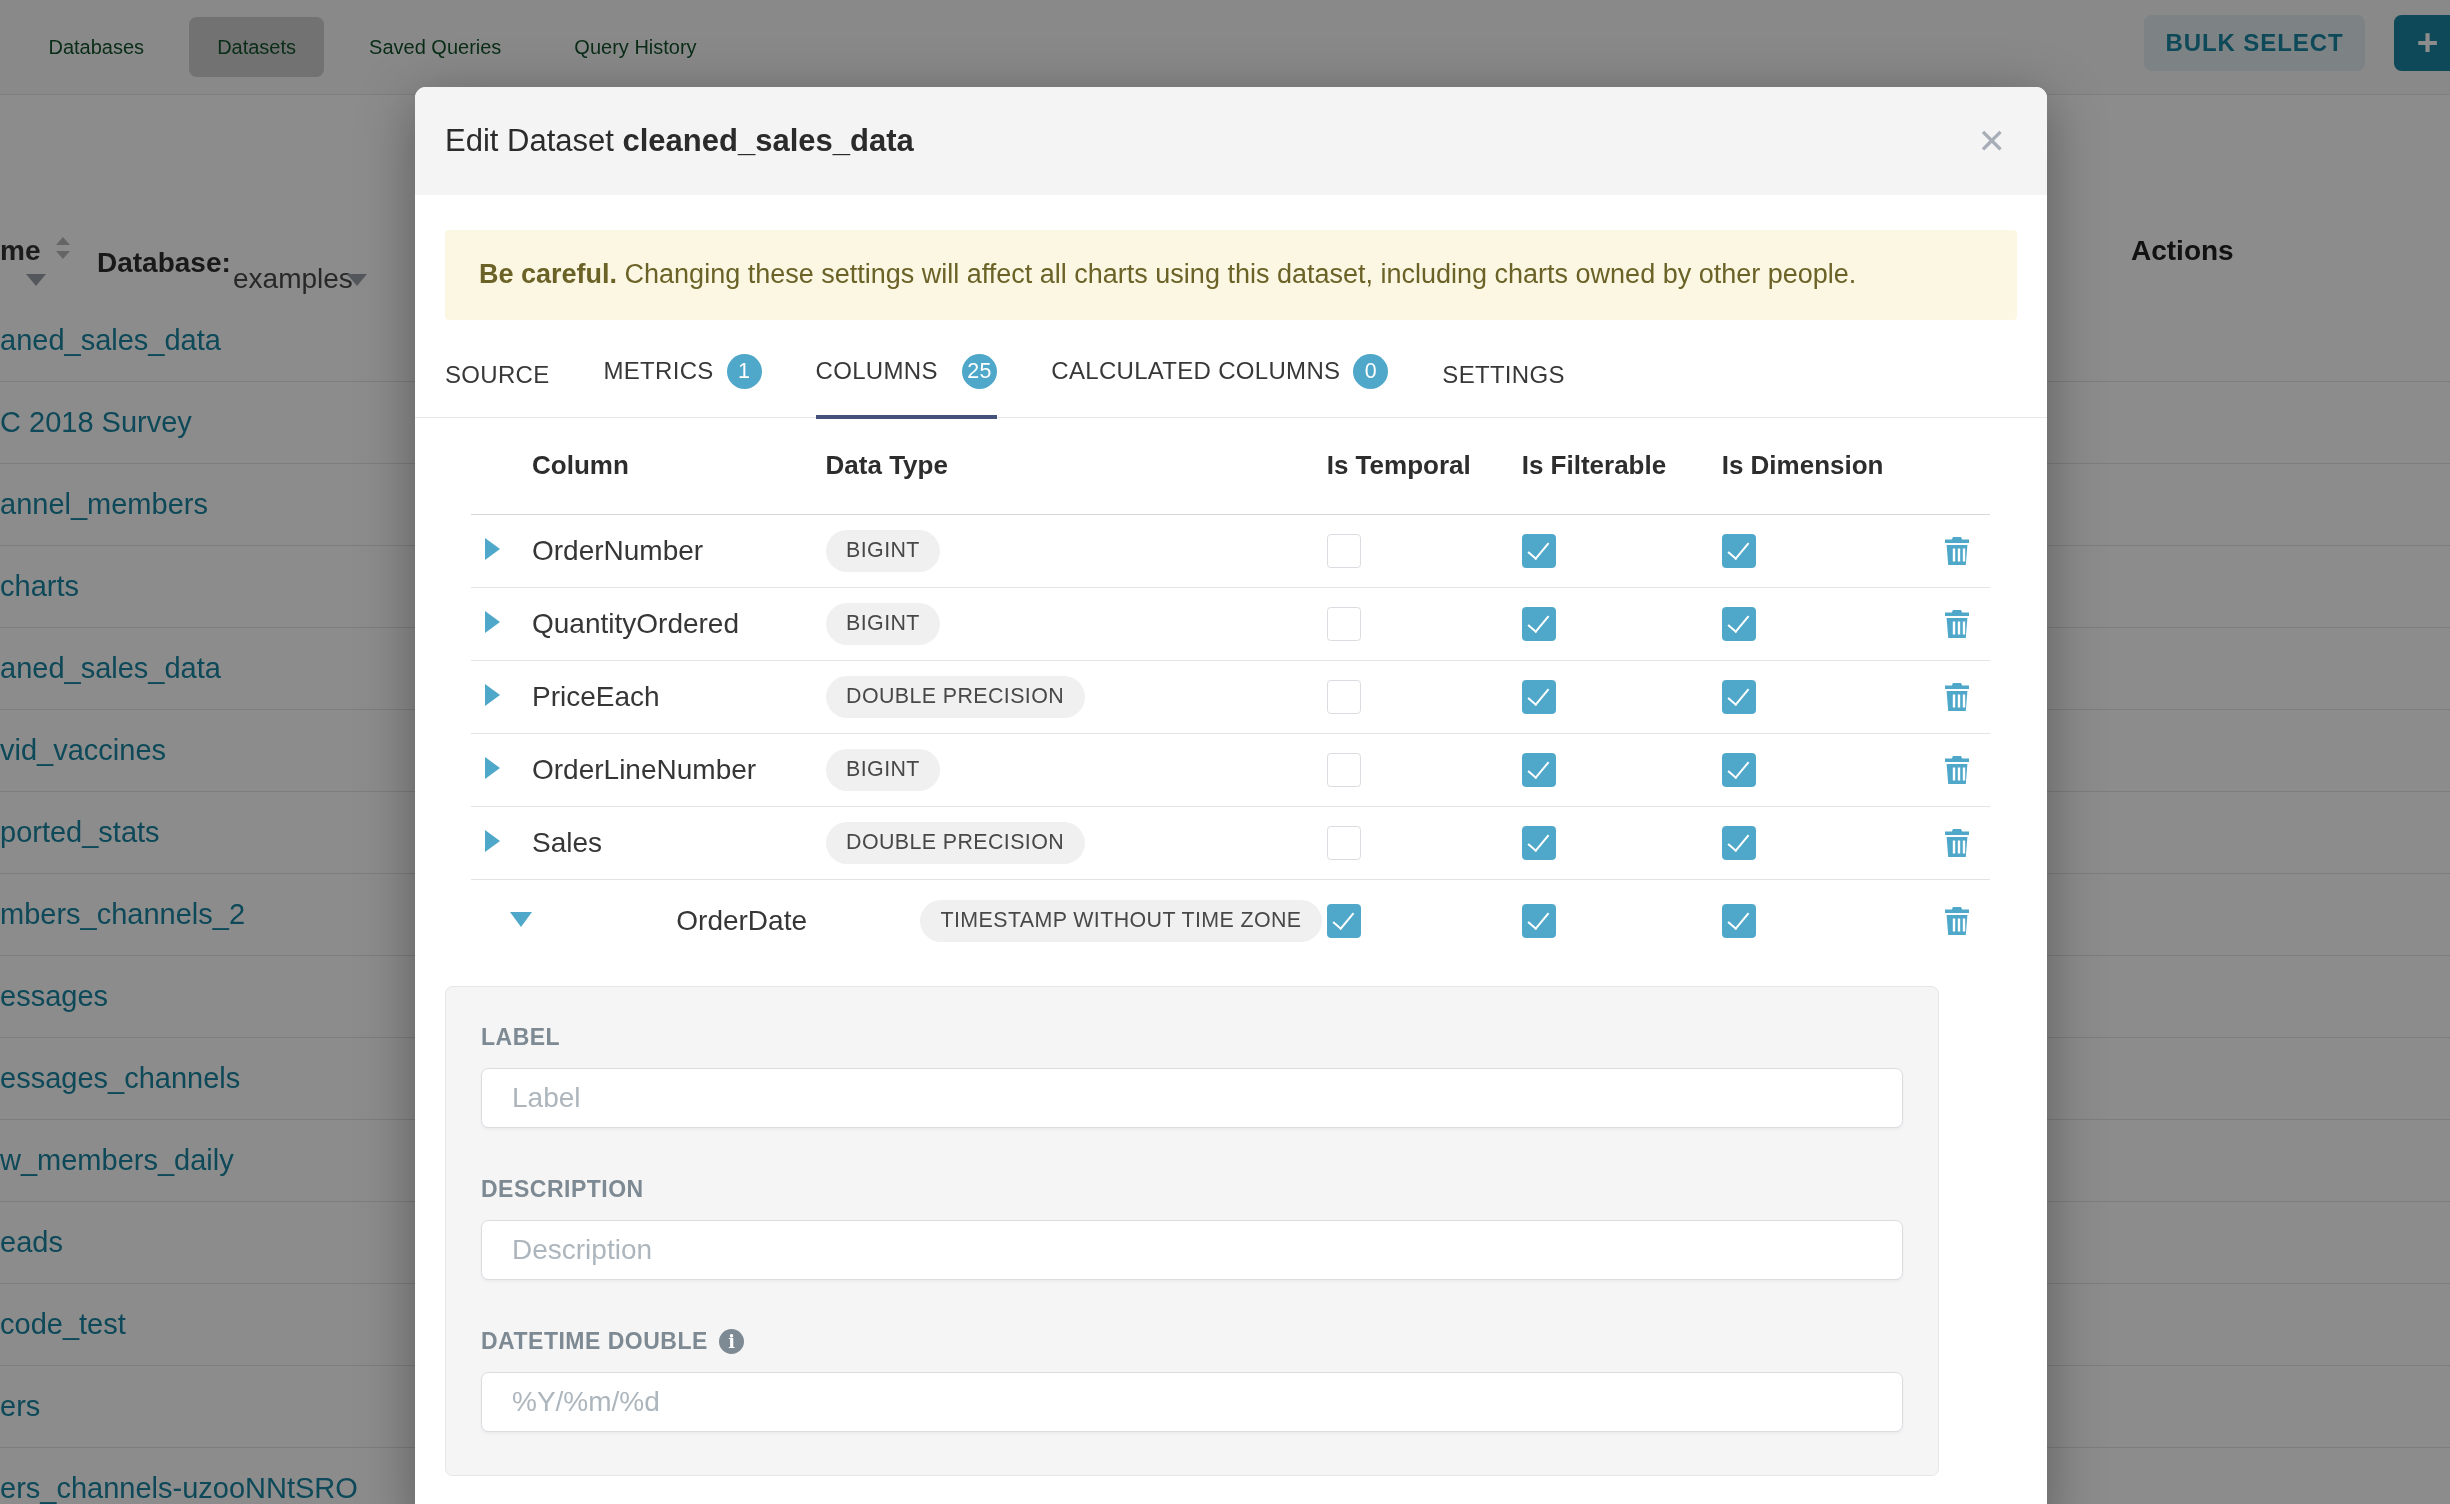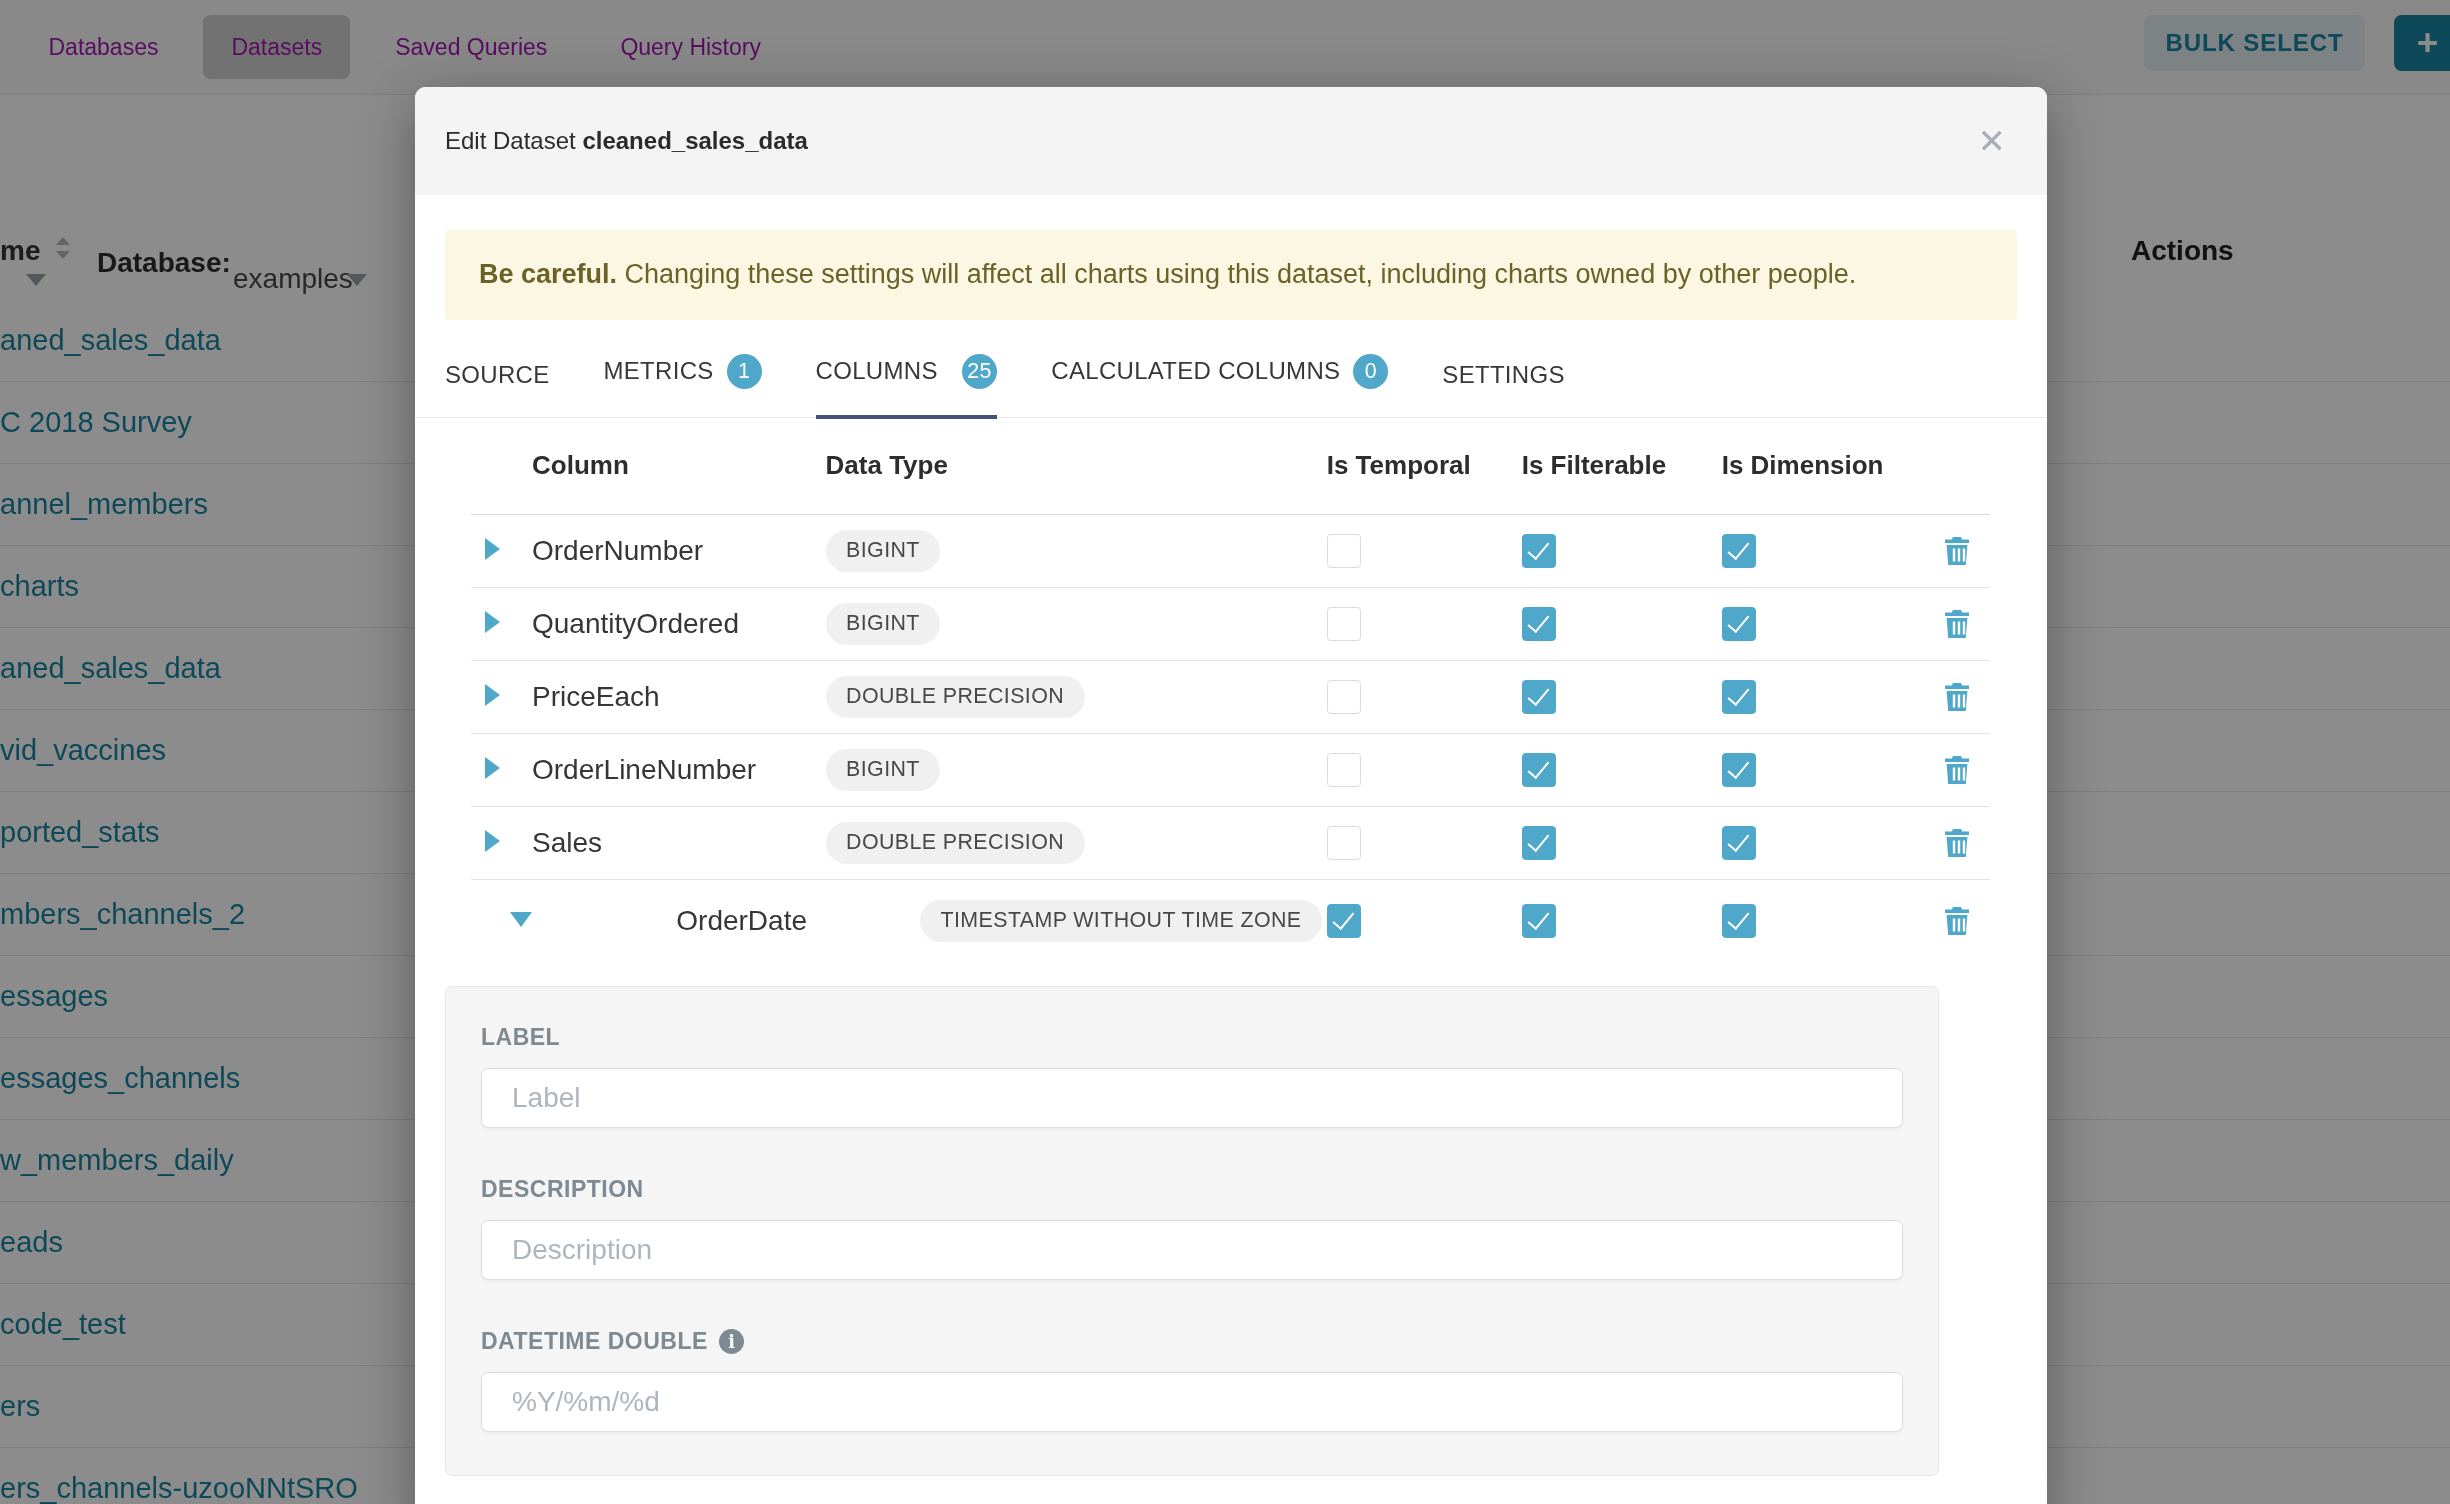--- a/index.html
+++ b/index.html
@@ -3,21 +3,21 @@
 <meta charset="utf-8">
 <style>
   * { margin:0; padding:0; box-sizing:border-box; }
   html,body { width:2450px; height:1505px; overflow:hidden; }
   body { font-family:"Liberation Sans","DejaVu Sans",sans-serif; background:#fff; position:relative; }
 
   
   .page { position:absolute; inset:0; background:#fff; }
   .nav-bar { position:absolute; left:0; top:0; width:100%; height:95px; background:#fafafa; border-bottom:1.9px solid #e8e8e8; display:flex; align-items:center; }
   .nav-left { display:flex; align-items:center; padding-left:20.5px; }
-  .nav-item { font-size:23px; color:#a21caf; padding:18.6px 28px; border-radius:7.5px; white-space:nowrap; }
+  .nav-item { font-size:20px; color:#14532d; padding:18.6px 28px; border-radius:7.5px; white-space:nowrap; }
   .nav-item.active { background:#cfd0d2; }
   .nav-item + .nav-item { margin-left:17px; }
   .btn-bulk { position:absolute; left:2144px; top:15px; width:221px; height:56px; border-radius:7.5px; background:#e3eff2; color:var(--link); font-size:24px; font-weight:600; letter-spacing:0.9px; display:flex; align-items:center; justify-content:center; }
   .btn-add { position:absolute; left:2394px; top:15px; width:67px; height:56px; border-radius:7.5px 0 0 7.5px; background:var(--primary); color:#fff; font-size:37px; font-weight:700; display:flex; align-items:center; justify-content:center; }
 
   .sub-header { position:absolute; left:0; top:121px; width:100%; height:75px; }
   .dd-caret { width:0; height:0; border-left:10.3px solid transparent; border-right:10.3px solid transparent; border-top:12px solid #9aa0a8; display:inline-block; }
   .caret-a { position:absolute; left:26px; top:153px; }
   .db-label { position:absolute; left:97px; top:126px; font-size:28px; font-weight:700; color:#2f2f2f; }
   .db-value { position:absolute; left:233px; top:142px; font-size:28px; color:#4a4a4a; }
@@ -33,21 +33,21 @@
   .dataset-list { position:absolute; left:0; top:300px; width:100%; }
   .bg-row { height:82px; border-bottom:0.9px solid #e4e4e4; display:flex; align-items:center; }
   .bg-link { font-size:29px; color:var(--link); white-space:nowrap; }
 
   
   .overlay { position:absolute; inset:0; background:rgba(0,0,0,0.45); z-index:10; }
 
   
   .modal { position:absolute; left:415px; top:87px; width:1632px; height:1440px; background:#fff; border-radius:11.2px 11.2px 0 0; box-shadow:0 13px 56px rgba(0,0,0,.35); z-index:20; }
   .modal-header { height:108px; background:#f4f4f4; border-radius:11.2px 11.2px 0 0; display:flex; align-items:center; padding:0 41px 0 30px; }
-  .modal-title { font-size:24px; color:#2b2b2b; font-weight:400; }
+  .modal-title { font-size:31px; color:#2b2b2b; font-weight:400; }
   .modal-title b { font-weight:700; }
   .modal-close { margin-left:auto; font-size:34px; color:#a8aeb8; line-height:1; cursor:default; }
   .modal-body { padding:0 30px; }
 
   .banner { margin-top:35px; background:var(--banner-bg); border-radius:3.7px; padding:26px 34px; font-size:27px; line-height:1.4; color:var(--banner-text); }
   .banner b { font-weight:700; }
 
   .tabs { margin-top:34px; display:flex; align-items:flex-end; border-bottom:1.9px solid #e8e8e8; margin-left:-30px; margin-right:-30px; padding:0 30px; }
   .tab { display:flex; align-items:center; gap:13px; padding-bottom:26px; margin-right:54px; font-size:24px; font-weight:500; color:#383838; letter-spacing:0.3px; border-bottom:4.7px solid transparent; margin-bottom:-1.9px; line-height:28px; }
   .tab.active { border-bottom-color:var(--underline);gap:24px; }

